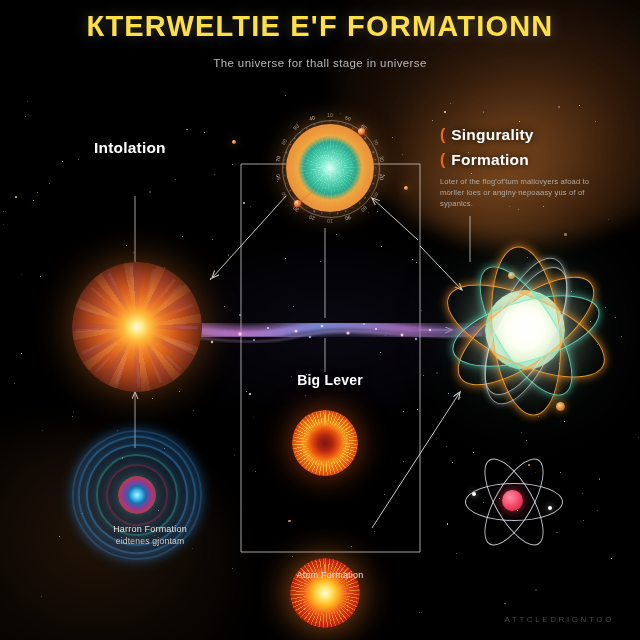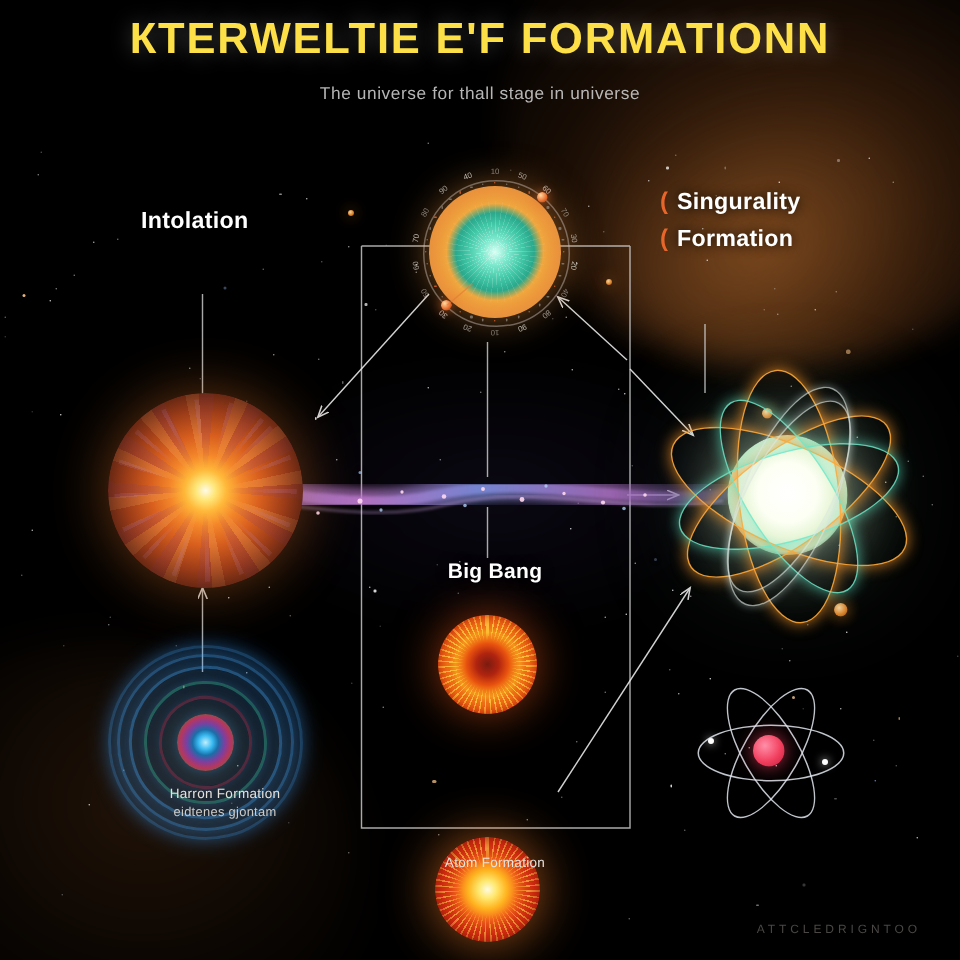--- a/index.html
+++ b/index.html
@@ -752,24 +752,25 @@
 
   <div class="label-block" style="left:440px; top:126px; width:170px;">
     <div class="heading-row">
       <span class="bullet-paren">(</span>
       <h2 class="label-title">Singurality</h2>
     </div>
     <div class="heading-row">
       <span class="bullet-paren">(</span>
       <h2 class="label-title">Formation</h2>
     </div>
+    <p class="label-body">Loter of the flog'of'tum mallovyers afoad to morller loes or anglny nepoaasy yus of of sypanlcs.</p>
   </div>
 
   <div class="label-block" style="left:255px; top:372px; width:150px; text-align:center;">
-    <h2 class="label-title small">Big Bang</h2>
+    <h2 class="label-title small">Big Lever</h2>
   </div>
 
   <div class="label-block" style="left:60px; top:522px; width:180px; text-align:center;">
     <p class="label-caption bright">Harron Formation</p>
     <p class="label-caption">eidtenes gjontam</p>
   </div>
 
   <div class="label-block" style="left:250px; top:568px; width:160px; text-align:center;">
     <p class="label-caption bright">Atom Formation</p>
   </div>

